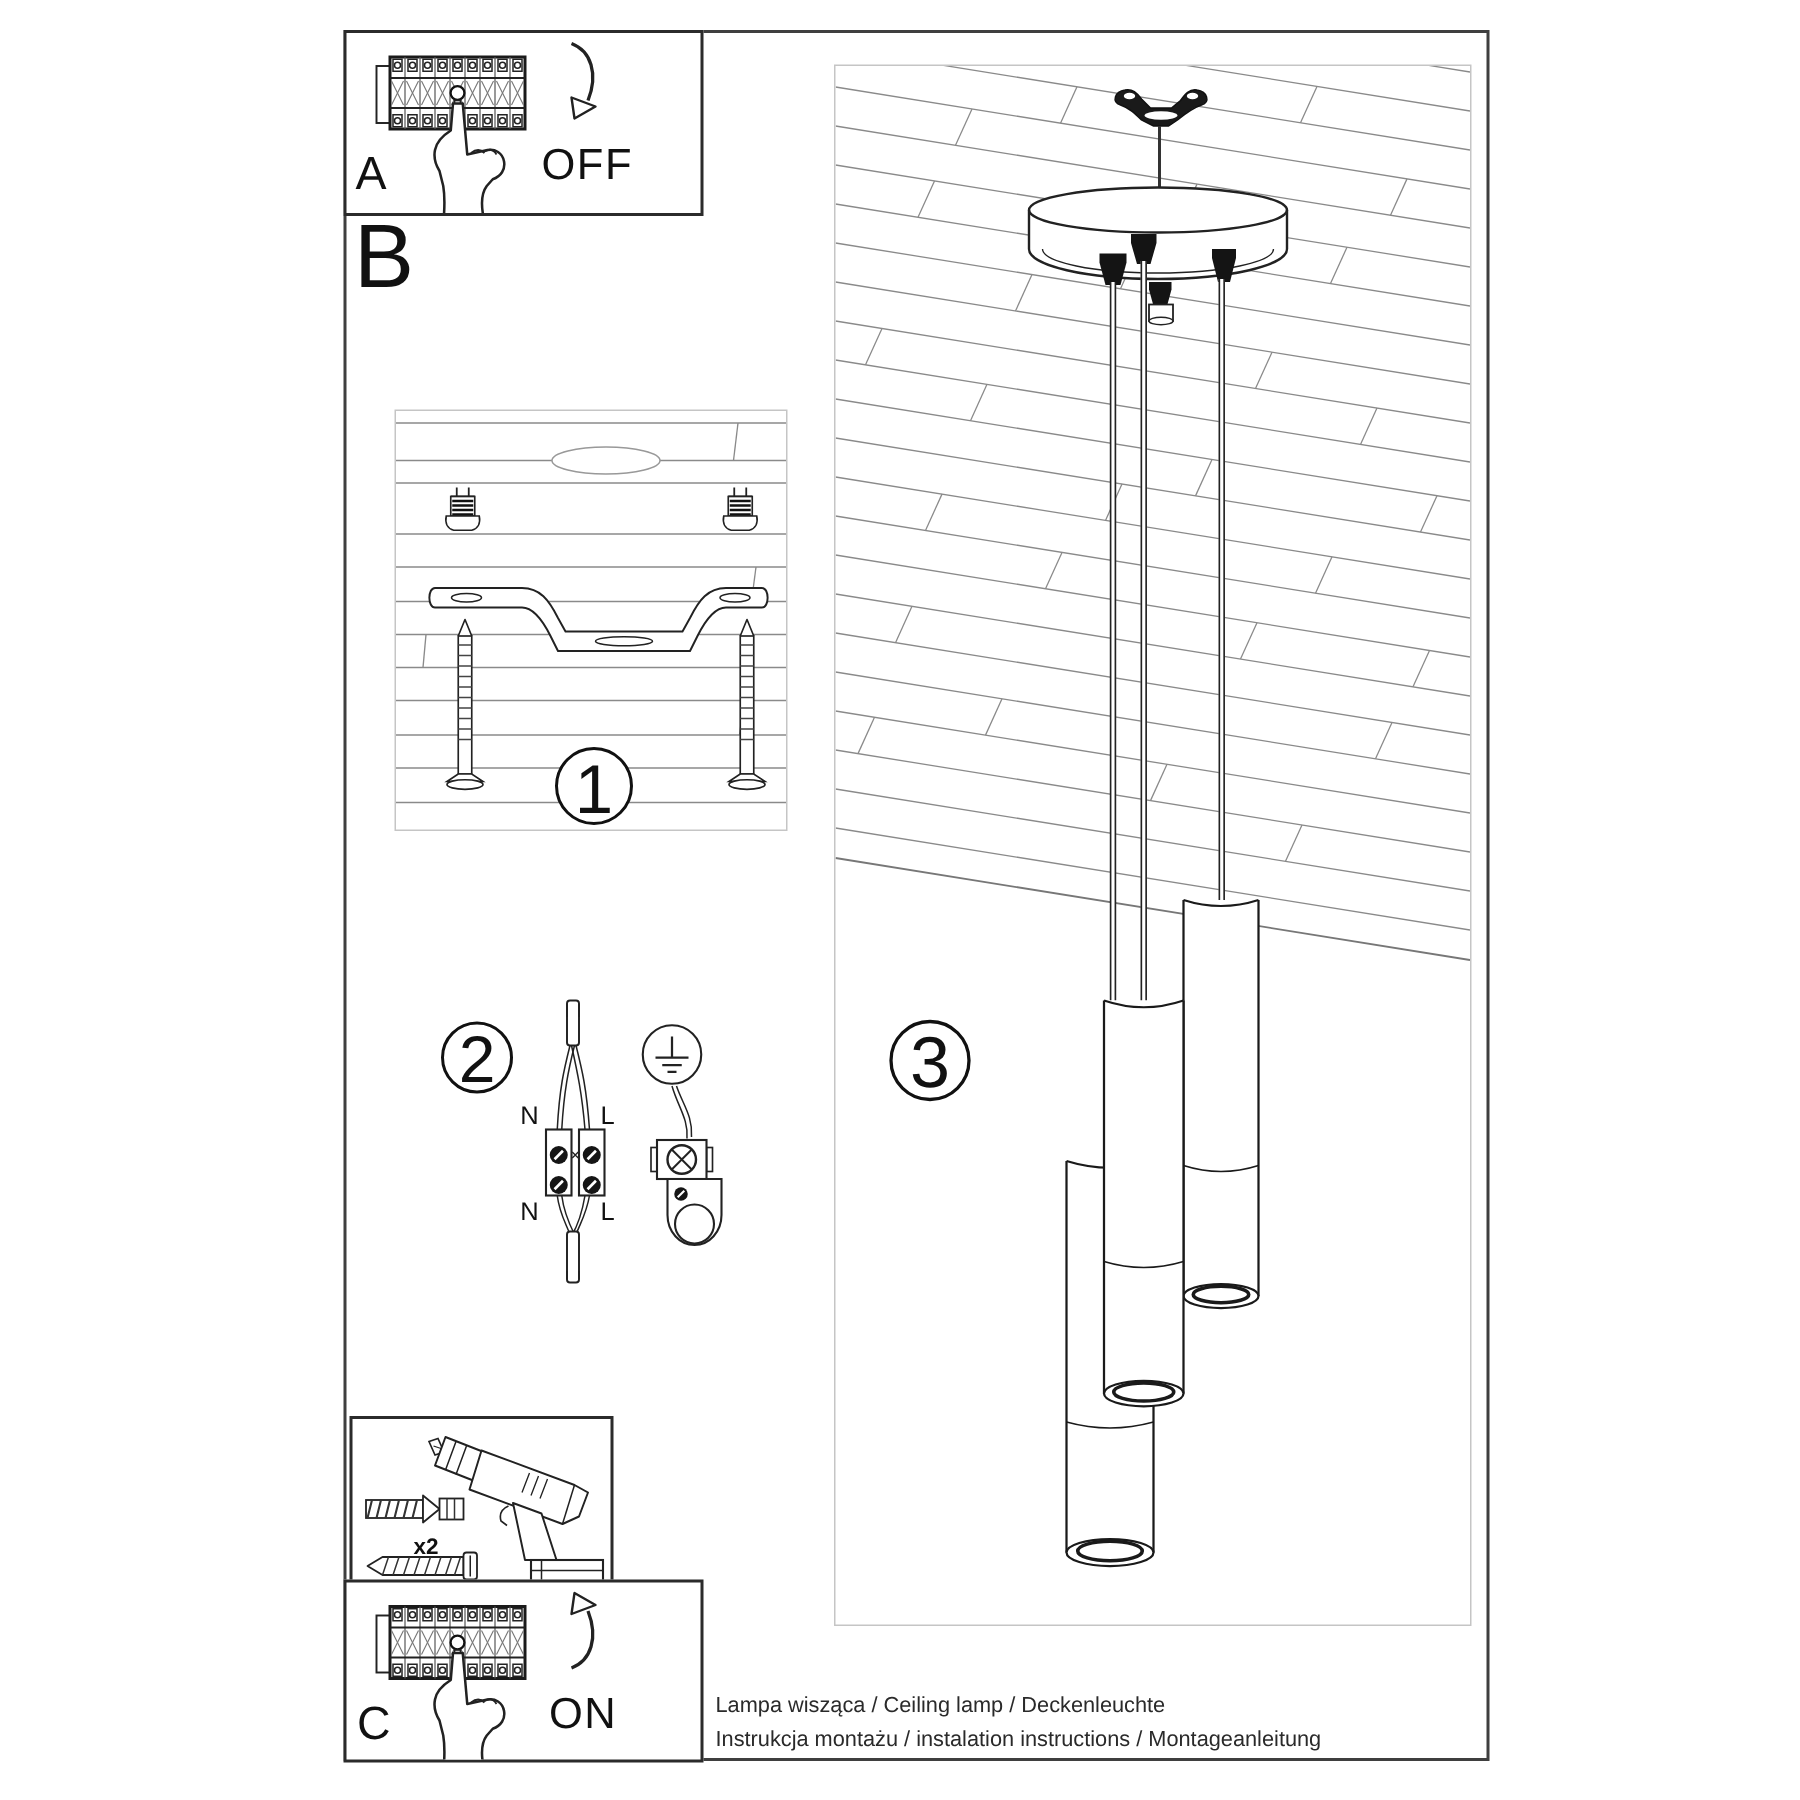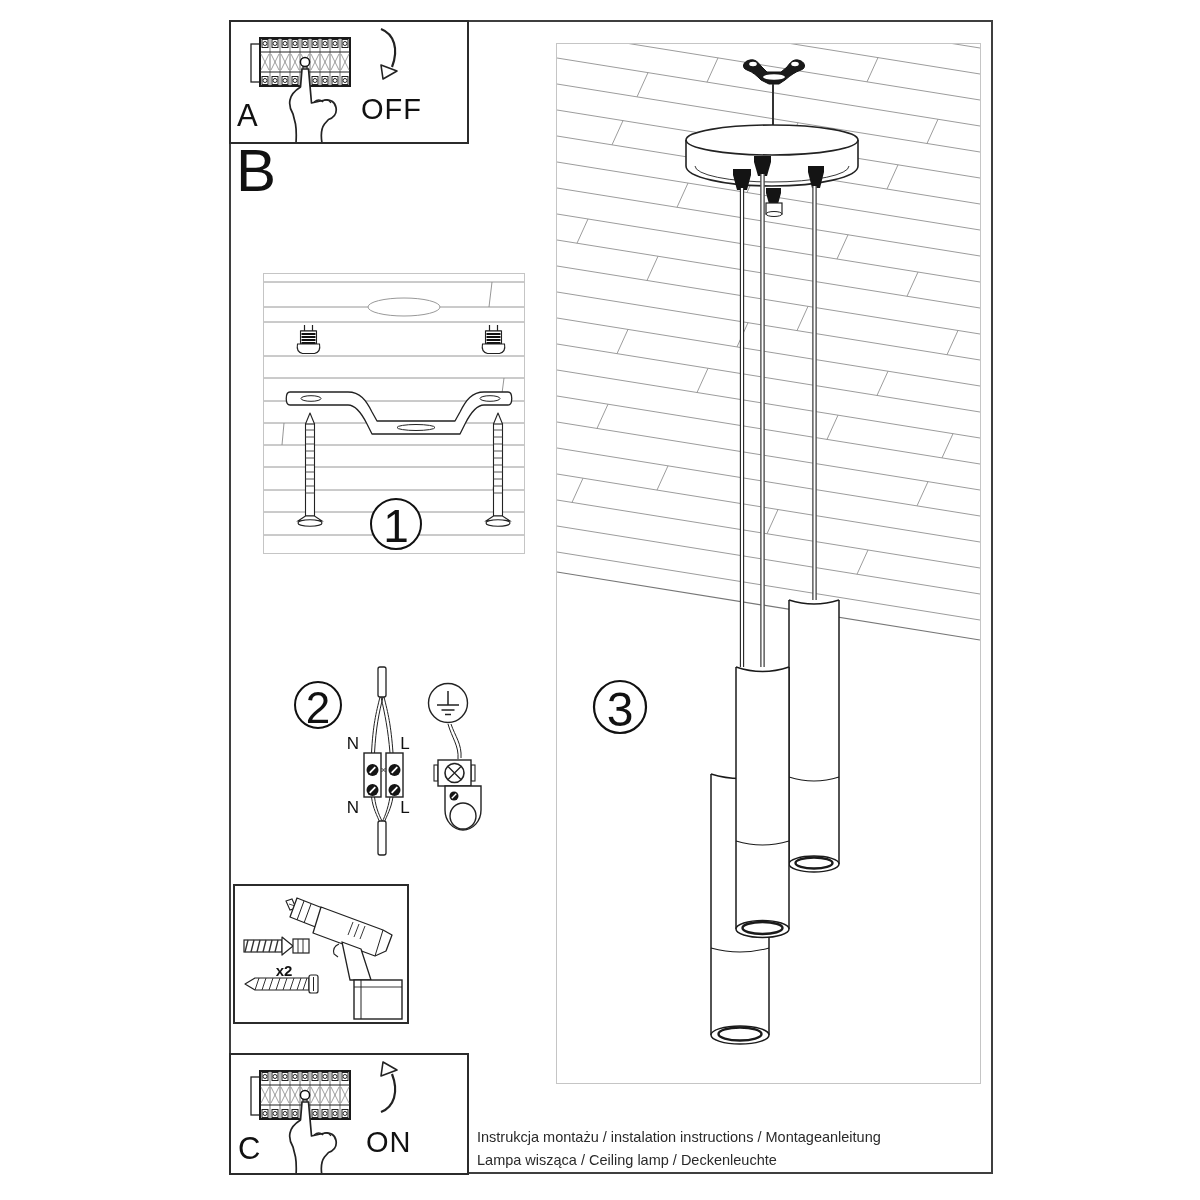--- a/index.html
+++ b/index.html
@@ -6,21 +6,21 @@
   body{
     width:1200px;height:1200px;position:relative;background:#ffffff;
     font-family:"Liberation Sans", sans-serif;color:#1a1a1a;overflow:hidden;
   }
   .abs{position:absolute;box-sizing:border-box;}
   .outer-frame{left:229px;top:20px;width:764px;height:1154px;border:2px solid #3f3f3f;background:transparent;}
   .box-a{left:229px;top:20px;width:240px;height:124px;border:2px solid #2b2b2b;background:#fff;}
   .letter-b{left:236px;top:138px;font-size:60px;font-weight:400;color:#111;line-height:1.1;}
   .box-1{left:263px;top:273px;width:262px;height:281px;border:1px solid #c5c5c5;background:#fff;}
   .step-2{left:285px;top:663px;width:215px;height:218px;}
-  .drill-box{left:233px;top:884px;width:176px;height:140px;border:2px solid #2b2b2b;background:#fff;}
+  .drill-box{left:233px;top:944px;width:176px;height:140px;border:2px solid #2b2b2b;background:#fff;}
   .box-c{left:229px;top:1053px;width:240px;height:122px;border:2px solid #2b2b2b;background:#fff;}
   .frame-3{left:556px;top:43px;width:425px;height:1041px;border:1px solid #c5c5c5;background:#fff;}
   .footer{left:477px;top:1126px;width:520px;font-size:14.5px;line-height:23px;color:#2a2a2a;white-space:nowrap;}
   svg{display:block;}
   text{font-family:"Liberation Sans", sans-serif;fill:#111;}
 </style>
 </head>
 <body>
 
 <svg width="0" height="0" style="position:absolute" aria-hidden="true">
@@ -398,15 +398,15 @@
       <ellipse cx="205.5" cy="885" rx="26.5" ry="8.5" fill="#fff" stroke="#1a1a1a" stroke-width="1.5"></ellipse>
       <ellipse cx="205.5" cy="884" rx="20" ry="6" fill="none" stroke="#1a1a1a" stroke-width="2.4"></ellipse>
     </g>
 
     <circle cx="63" cy="663" r="26" fill="#fff" stroke="#111" stroke-width="2.2"></circle>
     <text x="63" y="665" font-size="48" text-anchor="middle" dominant-baseline="central">3</text>
   </svg>
 </div>
 
 <div class="abs footer">
+  <div>Lampa wisząca / Ceiling lamp / Deckenleuchte</div>
   <div>Instrukcja montażu / instalation instructions / Montageanleitung</div>
-  <div>Lampa wisząca / Ceiling lamp / Deckenleuchte</div>
 </div>
 
 </body></html>

